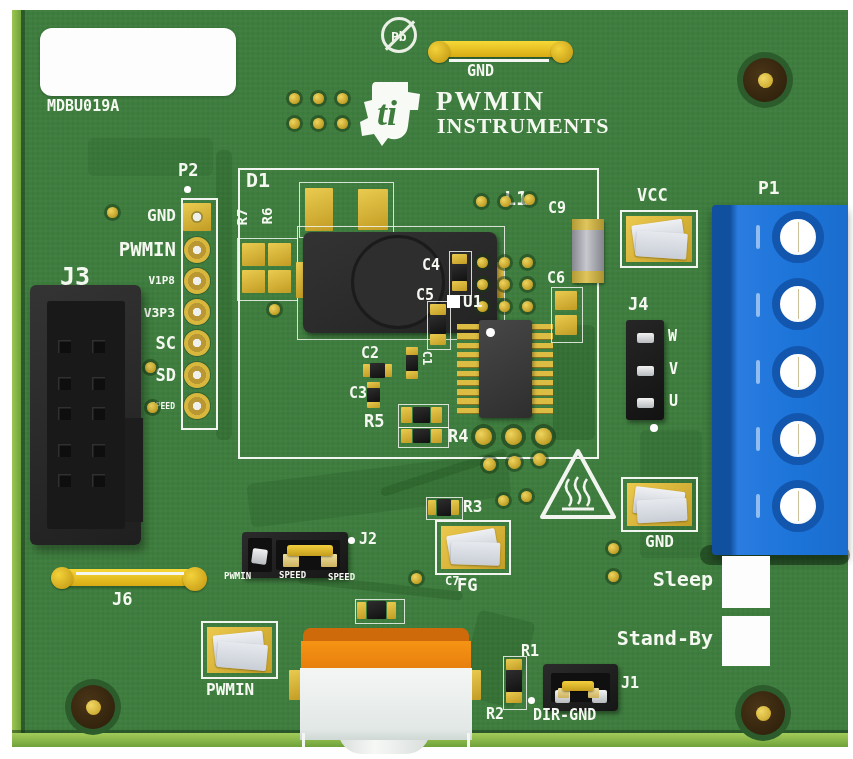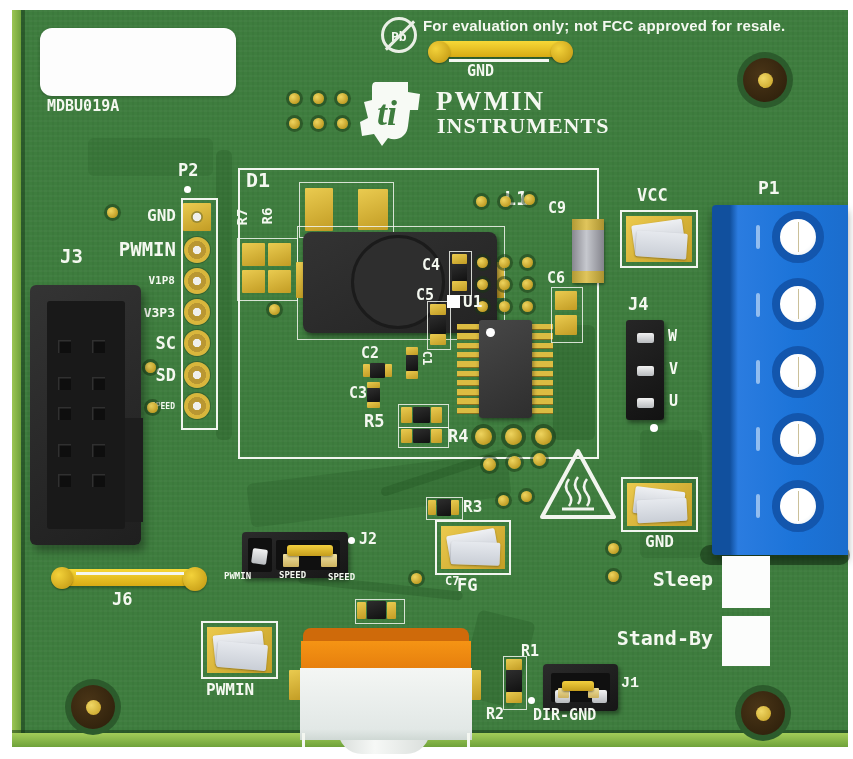--- a/index.html
+++ b/index.html
@@ -73,21 +73,20 @@
   <i class="via" style="left:337px;top:93px;"></i>
   <i class="via" style="left:289px;top:118px;"></i>
   <i class="via" style="left:313px;top:118px;"></i>
   <i class="via" style="left:337px;top:118px;"></i>
 
   <div style="position:absolute;left:381px;top:17px;width:36px;height:36px;border:3px solid #e9efe5;border-radius:50%;box-sizing:border-box;">
     <span class="lbl" style="left:7px;top:10px;font-size:13px;">Pb</span>
     <i style="position:absolute;left:-4px;top:14px;width:40px;height:3px;background:#e9efe5;transform:rotate(-45deg);display:block;"></i>
   </div>
 
-  <div class="lbl" style="left:423px;top:18px;font-size:15px;font-family:'Liberation Sans',sans-serif;letter-spacing:.2px;">For evaluation only; not FCC approved for resale.</div>
 
   <div>
     <div class="loop-bar" style="left:432px;top:41px;width:136px;"></div>
     <div class="loop-lug" style="left:428px;top:41px;"></div>
     <div class="loop-lug" style="left:551px;top:41px;"></div>
     <div class="wline" style="left:449px;top:59px;width:100px;"></div>
     <div class="lbl" style="left:467px;top:64px;font-size:15px;">GND</div>
   </div>
 
   <div>
@@ -129,21 +128,21 @@
     <div class="lbl" style="right:678px;top:275px;font-size:11px;">V1P8</div>
     <div class="lbl" style="right:678px;top:306px;font-size:13px;">V3P3</div>
     <div class="lbl" style="right:677px;top:335px;font-size:17px;">SC</div>
     <div class="lbl" style="right:677px;top:367px;font-size:17px;">SD</div>
     <div class="lbl" style="right:678px;top:403px;font-size:8px;">SPEED</div>
   </div>
   <i class="via" style="left:107px;top:207px;"></i>
   <i class="via" style="left:145px;top:362px;"></i>
   <i class="via" style="left:147px;top:402px;"></i>
 
-  <div class="lbl" style="left:60px;top:247px;font-size:19px;">J3</div>
+  <div class="lbl" style="left:60px;top:264px;font-size:25px;">J3</div>
   <div style="position:absolute;left:30px;top:285px;width:111px;height:260px;background:linear-gradient(145deg,#343434,#1f1f1f);border-radius:6px;box-shadow:4px 6px 8px rgba(0,0,0,.35);">
     <div style="position:absolute;left:17px;top:16px;width:78px;height:228px;background:#191919;border-radius:3px;"></div>
     <div style="position:absolute;right:-2px;top:133px;width:18px;height:104px;background:#1d1d1d;"></div>
     <i class="jpin-sq" style="left:28px;top:55px;"></i>
       <i class="jpin-sq" style="left:62px;top:55px;"></i>
     <i class="jpin-sq" style="left:28px;top:92px;"></i>
       <i class="jpin-sq" style="left:62px;top:92px;"></i>
     <i class="jpin-sq" style="left:28px;top:122px;"></i>
       <i class="jpin-sq" style="left:62px;top:122px;"></i>
     <i class="jpin-sq" style="left:28px;top:159px;"></i>
@@ -393,15 +392,15 @@
   <div class="lbl" style="left:486px;top:707px;font-size:15px;">R2</div>
 
   <div style="position:absolute;left:543px;top:664px;width:75px;height:47px;background:linear-gradient(150deg,#2b2b2b,#161616);border-radius:4px;box-shadow:2px 3px 4px rgba(0,0,0,.4);">
     <div style="position:absolute;left:8px;top:9px;width:59px;height:29px;background:#101010;border-radius:2px;"></div>
     <div class="silverpin" style="left:12px;top:26px;width:15px;height:13px;"></div>
     <div class="silverpin" style="left:49px;top:26px;width:15px;height:13px;"></div>
     <div class="shunt-leg" style="left:15px;top:24px;width:11px;height:10px;"></div>
     <div class="shunt-leg" style="left:45px;top:24px;width:11px;height:10px;"></div>
     <div class="shunt-bar" style="left:19px;top:17px;width:32px;height:10px;"></div>
   </div>
-  <div class="lbl" style="left:621px;top:676px;font-size:15px;font-family:Liberation Mono, monospace;">J1</div>
+  <div class="lbl" style="left:621px;top:676px;font-size:15px;">J1</div>
   <div class="lbl" style="left:533px;top:708px;font-size:15px;">DIR-GND</div>
 </div>
 
 </body></html>

